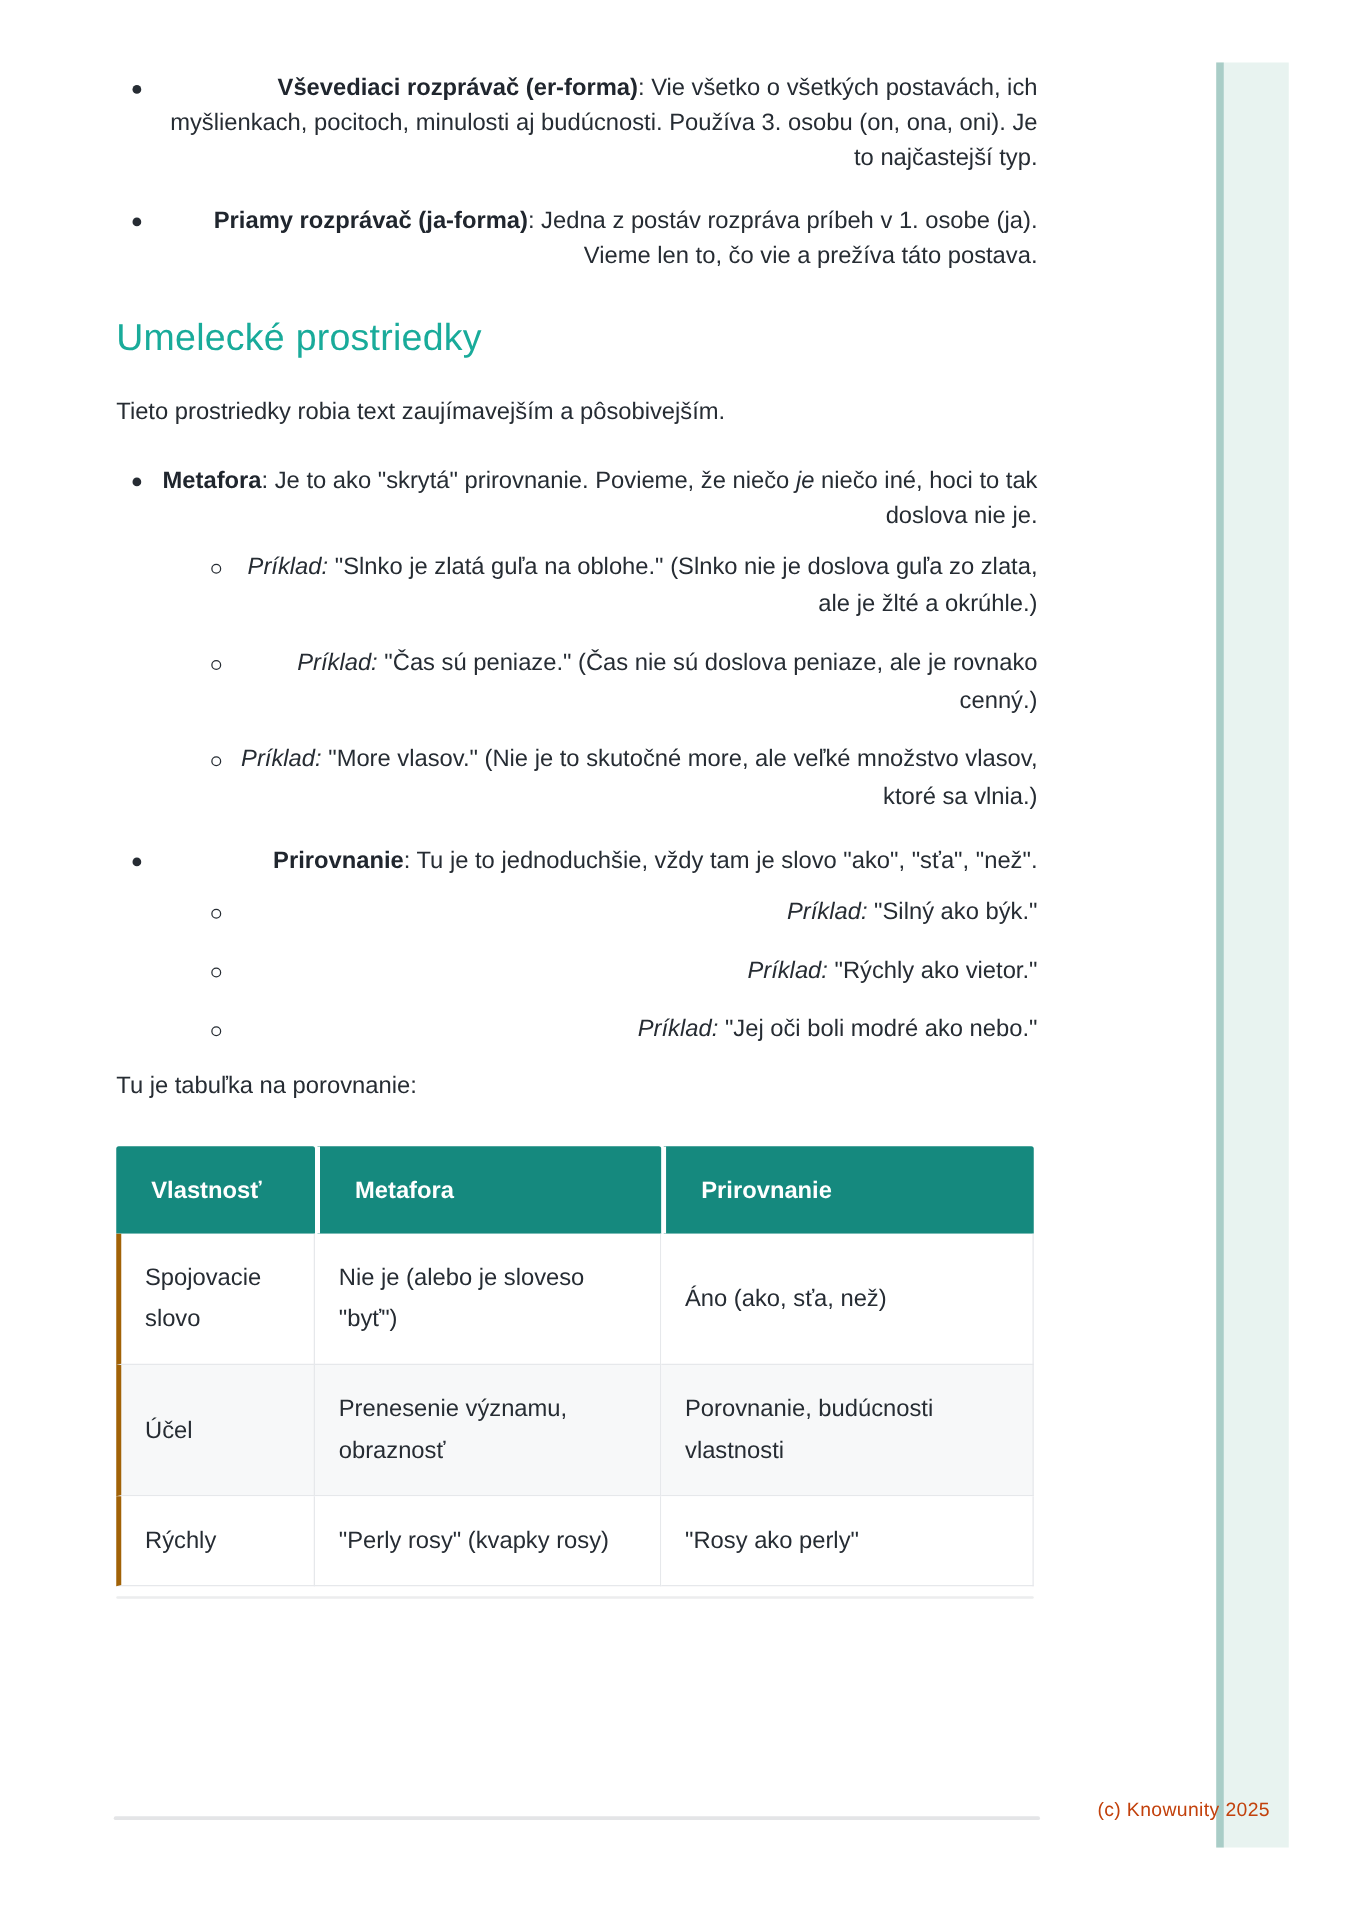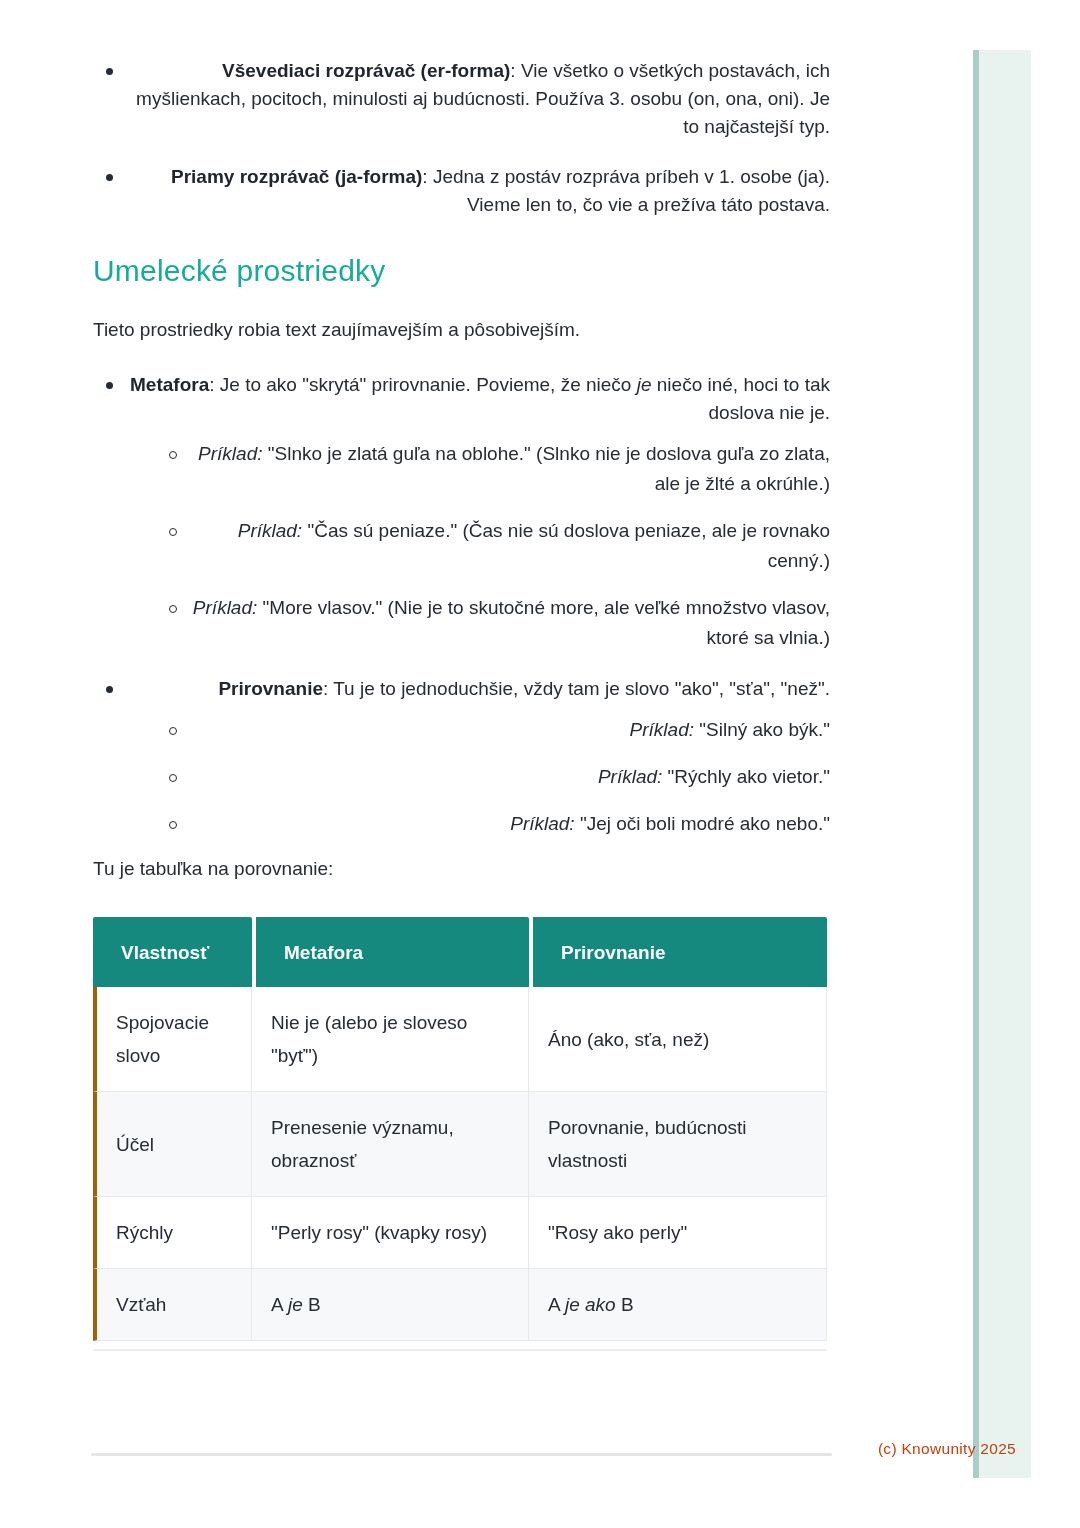--- a/index.html
+++ b/index.html
@@ -147,29 +147,20 @@
       <tr>
         <td>Účel</td>
         <td>Prenesenie významu, obraznosť</td>
         <td>Porovnanie, budúcnosti vlastnosti</td>
       </tr>
       <tr>
         <td>Rýchly</td>
         <td>"Perly rosy" (kvapky rosy)</td>
         <td>"Rosy ako perly"</td>
       </tr>
-      <tr>
-        <td>Vzťah</td>
-        <td>
-          <span>A </span><span class="i">je</span><span> B</span>
-        </td>
-        <td>
-          <span>A </span><span class="i">je ako</span><span> B</span>
-        </td>
-      </tr>
     </tbody>
   </table>
 
   <div class="rule-a"></div>
 </div>
 
 <div class="rule-b"></div>
 
 <div class="footer">(c) Knowunity 2025</div>
 

